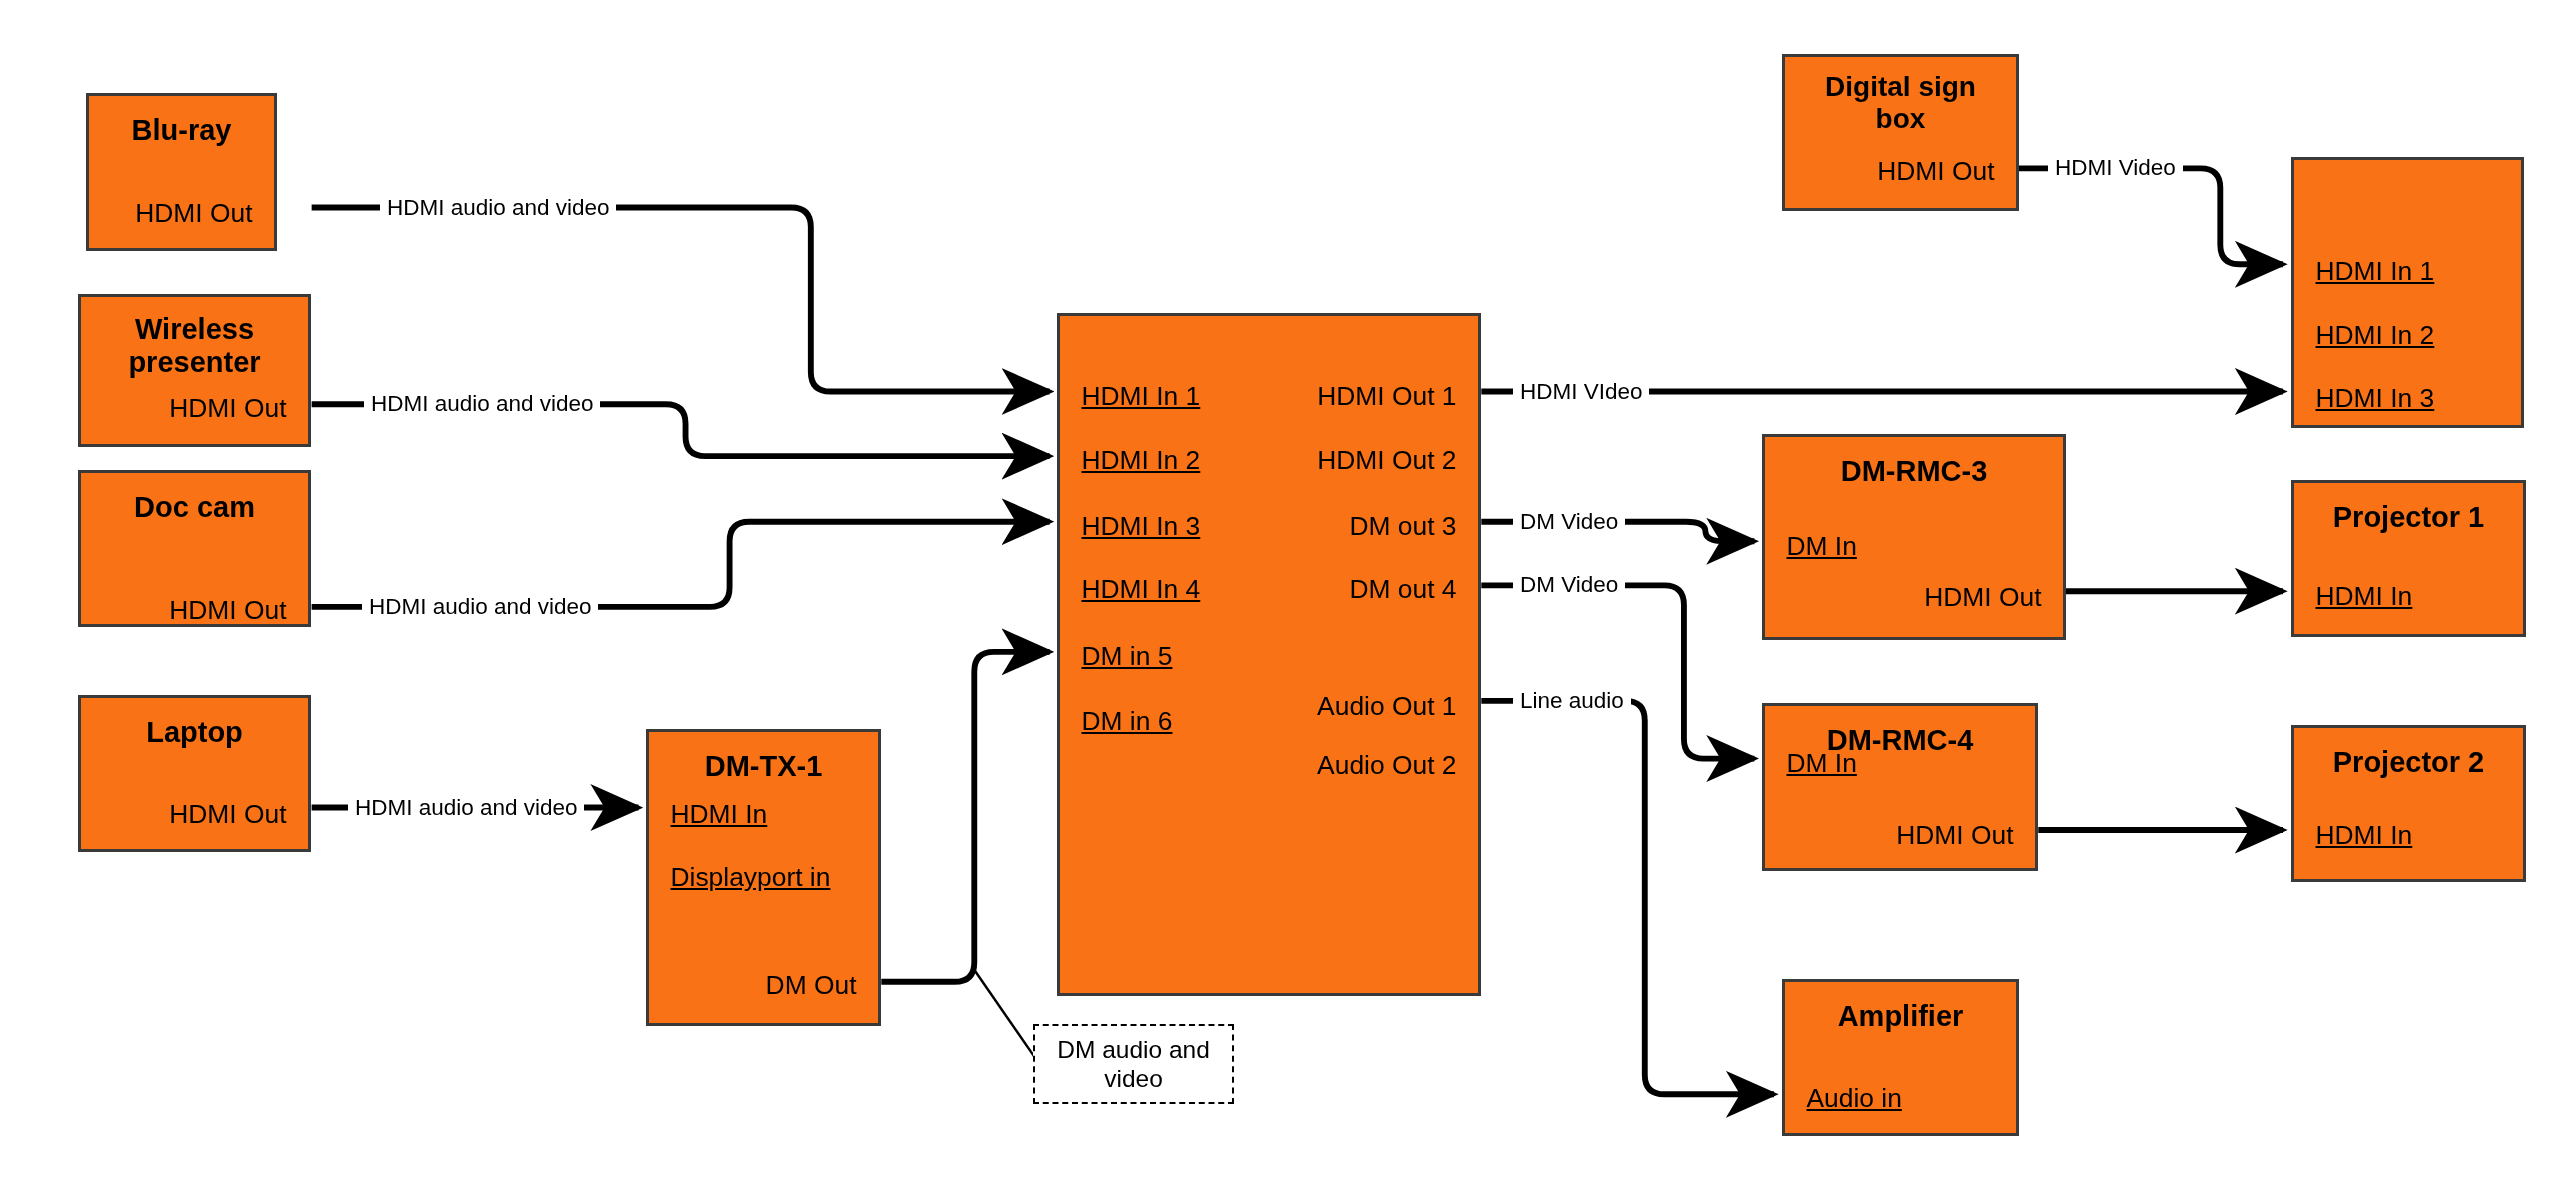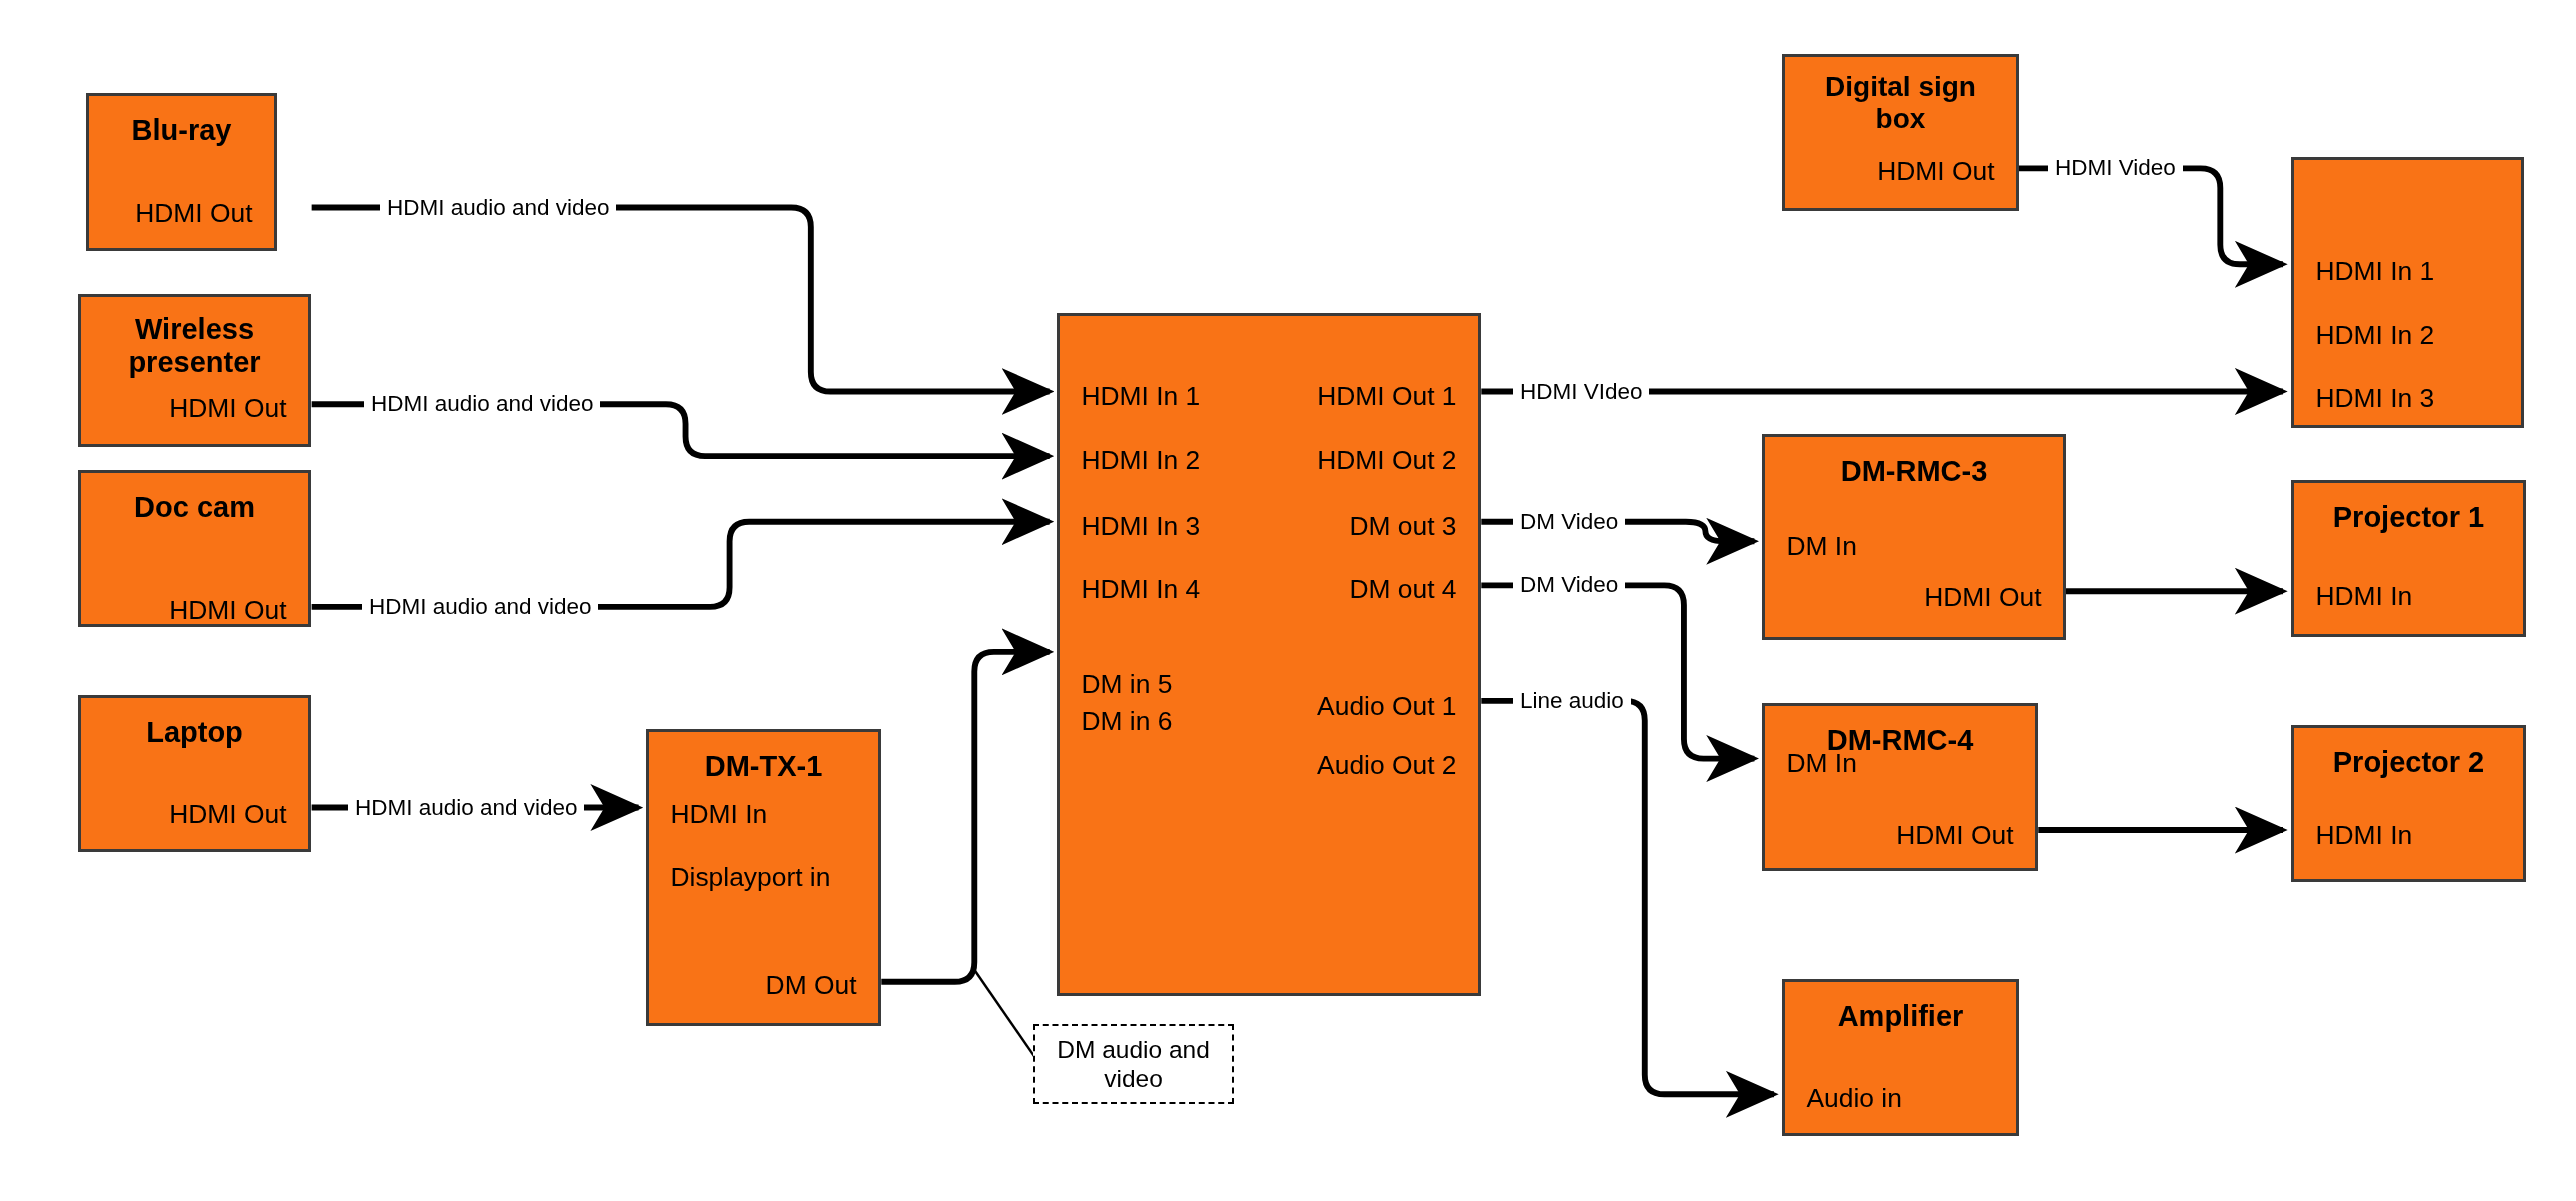--- a/index.html
+++ b/index.html
@@ -31,21 +31,21 @@
     color:#000;
     line-height:1.15;
     white-space:pre-line;
   }
   .port{
     position:absolute;
     color:#000;
     white-space:nowrap;
     line-height:1;
   }
-  .port-l{ left:21.5px; text-align:left; }
+  .port-l{ left:21.5px; text-align:left;text-decoration:underline; }
   .port-r{ right:21.5px; text-align:right; }
 
   
   .wire-svg{
     position:absolute;
     left:0; top:0;
     width:2576px;
     height:1201px;
     z-index:2;
     pointer-events:none;
@@ -172,21 +172,21 @@
     <div class="port port-l" style="top:132px; font-size:26.4px;">Displayport in</div>
     <div class="port port-r" style="top:240px; font-size:26.4px;">DM Out</div>
   </div>
 
   <div class="node" style="left:1057px; top:313px; width:424px; height:683px;">
 
     <div class="port port-l" style="top:67px; font-size:26.4px;">HDMI In 1</div>
     <div class="port port-l" style="top:131px; font-size:26.4px;">HDMI In 2</div>
     <div class="port port-l" style="top:197px; font-size:26.4px;">HDMI In 3</div>
     <div class="port port-l" style="top:260px; font-size:26.4px;">HDMI In 4</div>
-    <div class="port port-l" style="top:327px; font-size:26.4px;margin-top:28px;">DM in 5</div>
+    <div class="port port-l" style="top:327px; font-size:26.4px;">DM in 5</div>
     <div class="port port-l" style="top:392px; font-size:26.4px;">DM in 6</div>
 
     <div class="port port-r" style="top:67px; font-size:26.4px;">HDMI Out 1</div>
     <div class="port port-r" style="top:131px; font-size:26.4px;">HDMI Out 2</div>
     <div class="port port-r" style="top:197px; font-size:26.4px;">DM out 3</div>
     <div class="port port-r" style="top:260px; font-size:26.4px;">DM out 4</div>
     <div class="port port-r" style="top:377px; font-size:26.4px;">Audio Out 1</div>
     <div class="port port-r" style="top:436px; font-size:26.4px;">Audio Out 2</div>
   </div>
 

